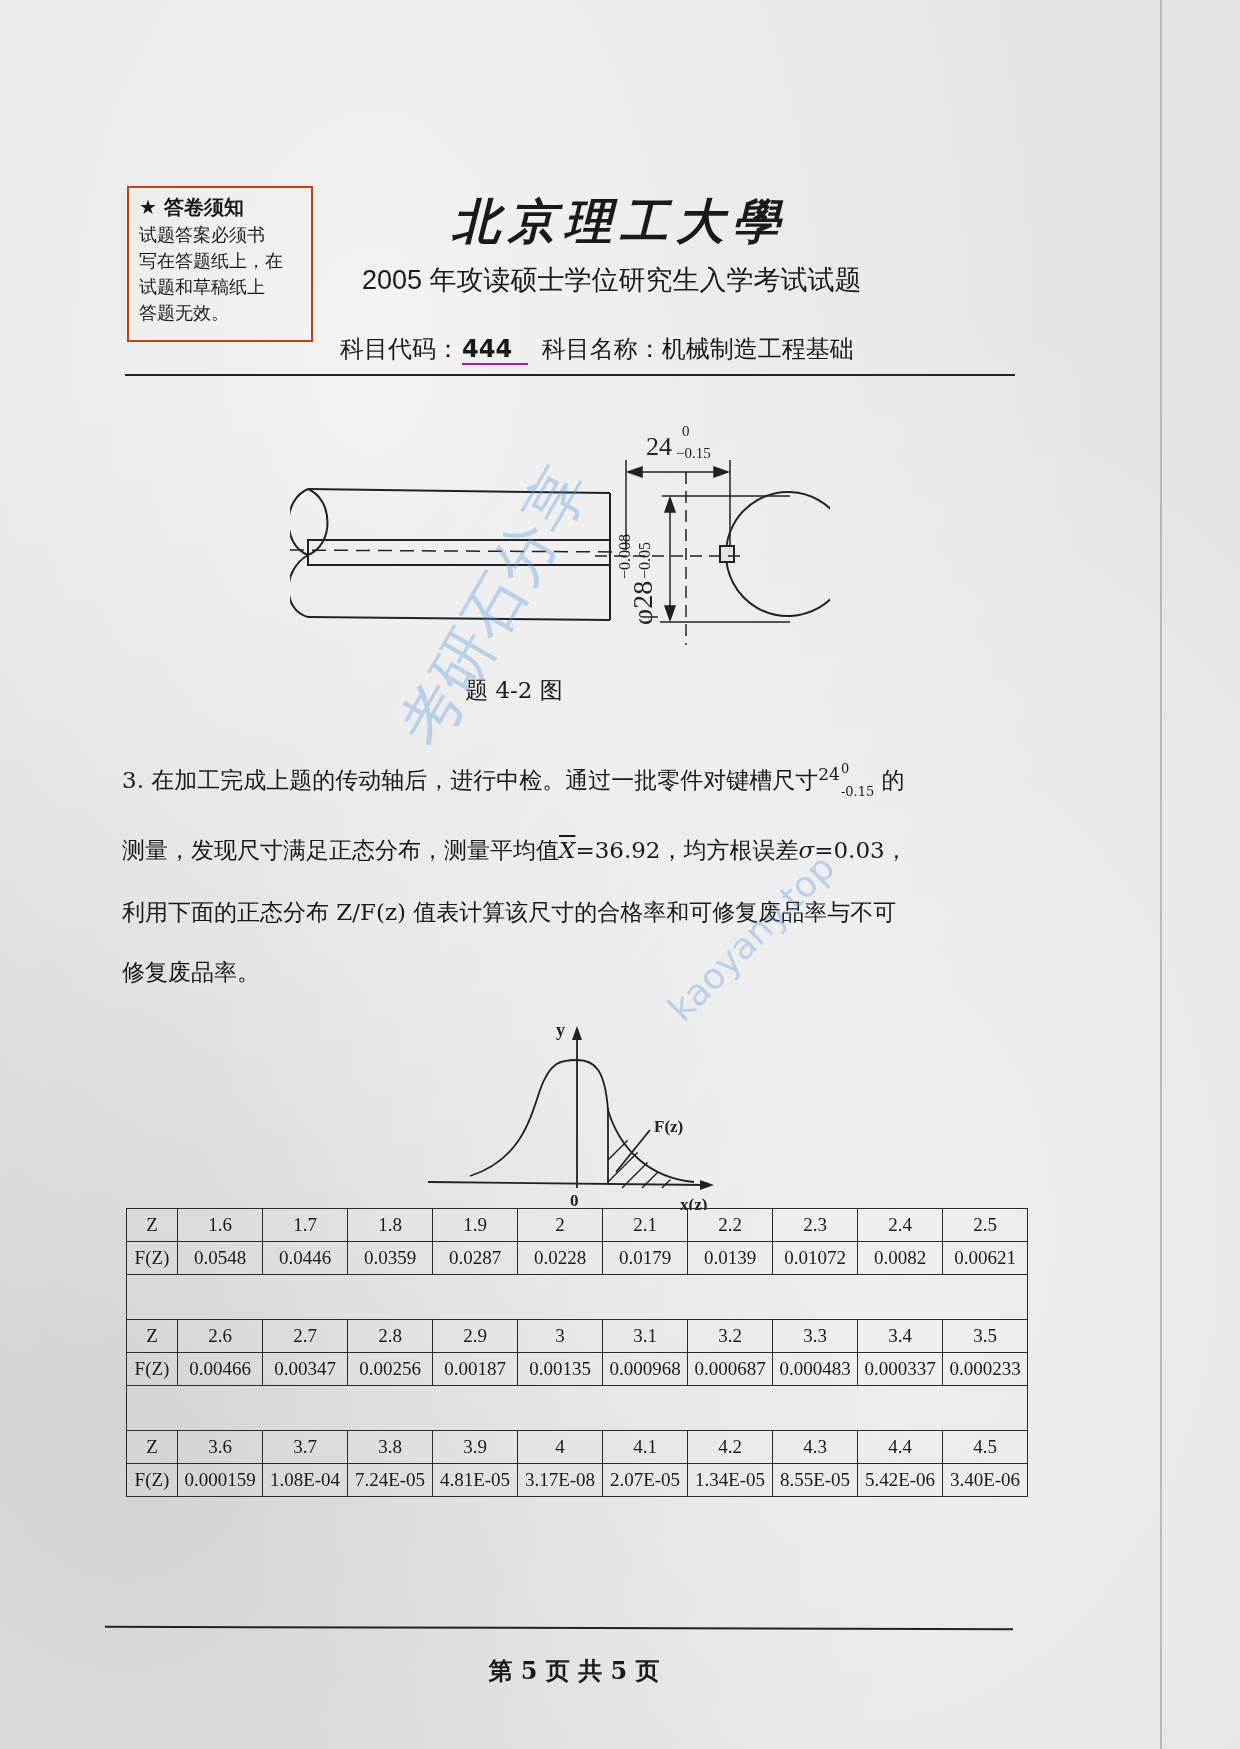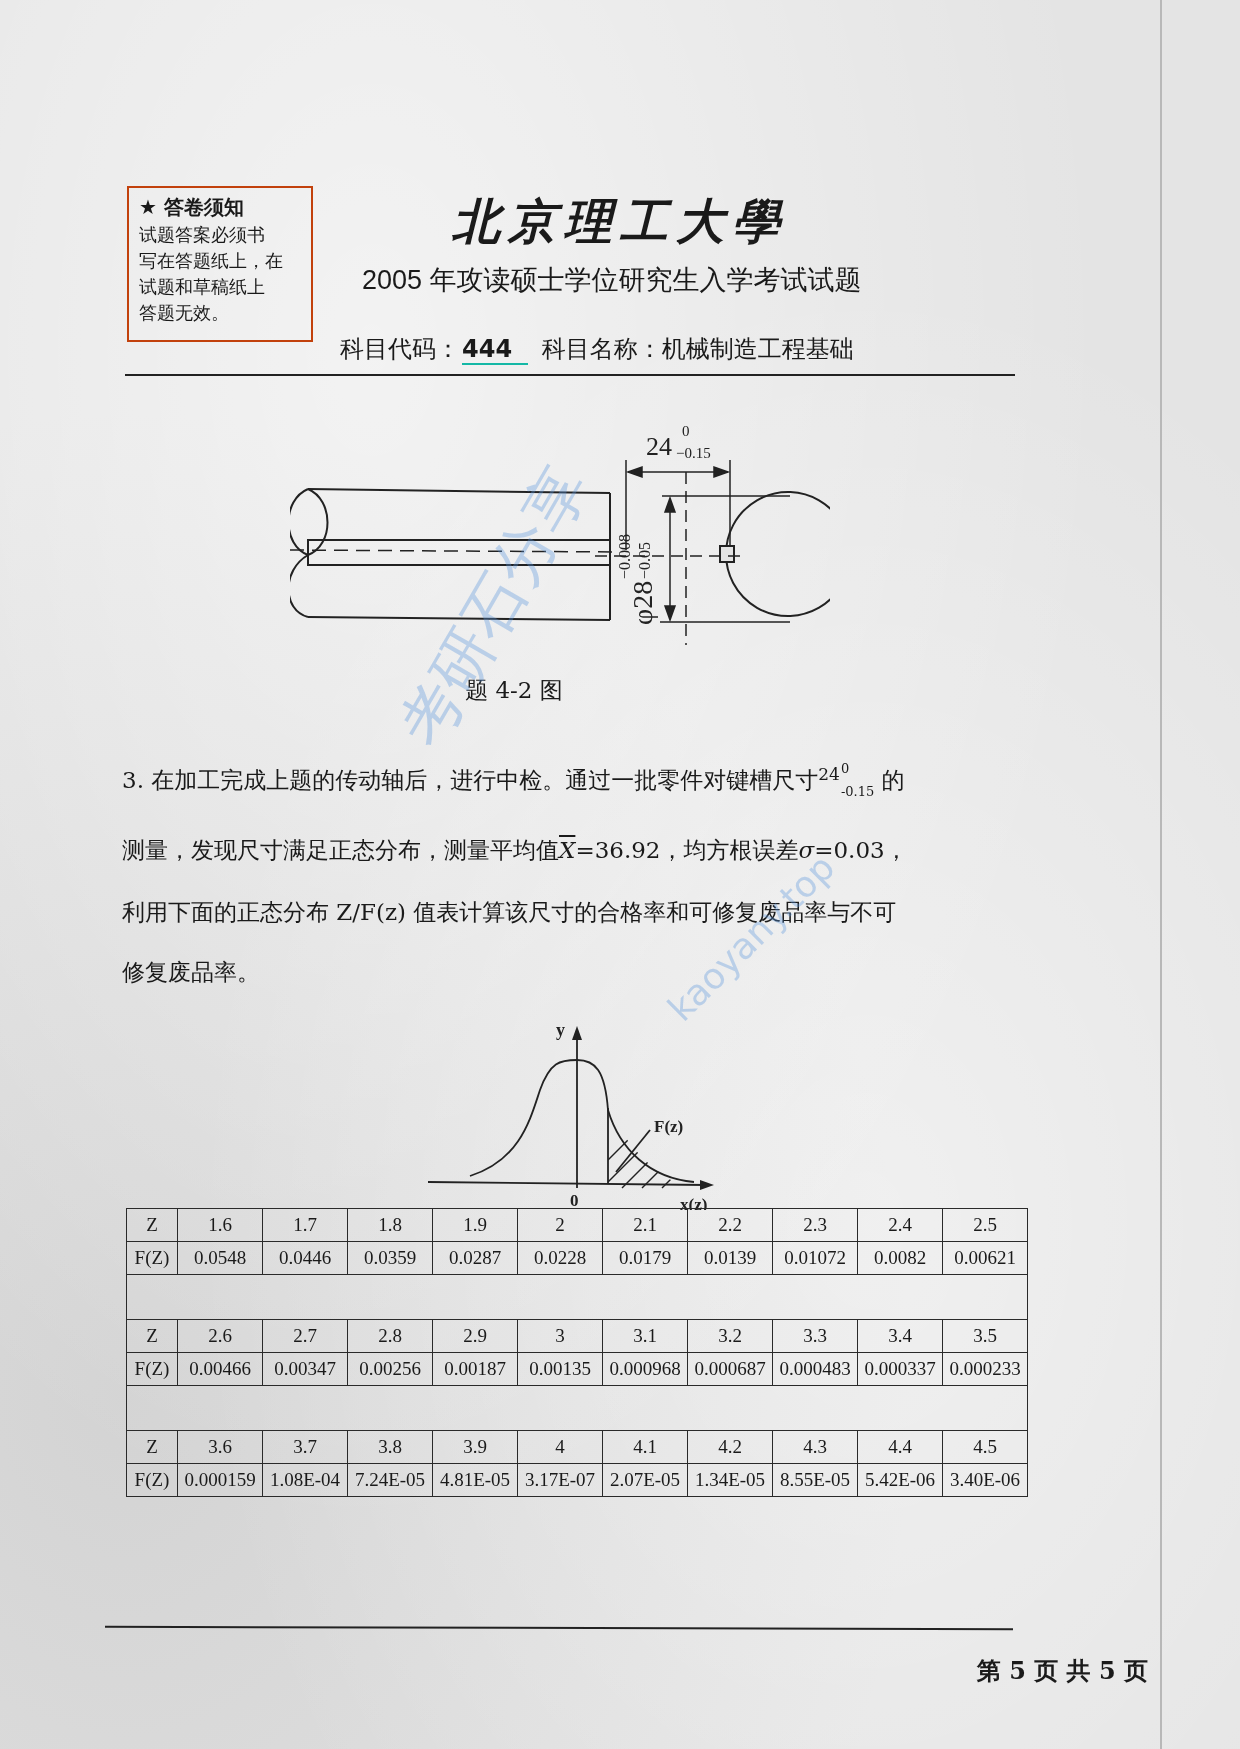--- a/index.html
+++ b/index.html
@@ -13,34 +13,34 @@
       #e4e4e4;}
   .edge-line{position:absolute;left:1160px;top:0;width:2px;height:1749px;background:#b8b8b8;}
   .abs{position:absolute;}
   .notice{left:127px;top:186px;width:186px;height:156px;border:2px solid #c2410c;
     font-family:"DejaVu Sans","Liberation Sans",sans-serif;font-size:18px;line-height:26px;padding:6px 10px;box-sizing:border-box;}
   .notice .head{font-size:20px;font-weight:bold;margin-bottom:2px;}
   .uni{left:0;width:1240px;top:190px;text-align:center;font-size:48px;font-weight:bold;letter-spacing:8px;
     font-family:"DejaVu Serif",serif;font-style:italic;}
   .subtitle{left:362px;top:262px;font-size:27px;font-family:Liberation Sans, sans-serif;}
   .subject{left:340px;top:333px;font-size:24px;font-family:"DejaVu Sans","Liberation Sans",sans-serif;}
-  .subject .code{display:inline-block;min-width:66px;border-bottom:2px solid #14b8a6;font-weight:bold;margin:0 6px 0 2px;}
+  .subject .code{display:inline-block;min-width:66px;border-bottom:2px solid #a21caf;font-weight:bold;margin:0 6px 0 2px;}
   .rule-top{left:125px;top:374px;width:890px;height:2px;background:#222;}
   .caption{left:0;width:1028px;top:675px;text-align:center;font-size:23px;}
   .para{left:122px;font-size:23px;white-space:nowrap;}
   .sup{position:relative;display:inline-block;font-size:17px;}
   .tol{display:inline-flex;flex-direction:column;font-size:13px;line-height:13px;vertical-align:top;margin-left:1px;}
   .xbar{text-decoration:overline;font-style:italic;}
   table.ftab{border-collapse:collapse;position:absolute;left:126px;font-family:"Liberation Serif","DejaVu Serif",serif;font-size:19px;}
   table.ftab td{border:1.5px solid #2a2a2a;text-align:center;height:32px;padding:0 2px;white-space:nowrap;}
   table.ftab td.lab{width:46px;}
   table.ftab td.v{width:80px;}
   table.ftab tr.gap td{height:44px;}
   .rule-bottom{left:105px;top:1627px;width:908px;height:2px;background:#222;transform:rotate(0.15deg);}
-  .pager{left:0;width:1148px;top:1655px;text-align:right;font-size:24px;font-weight:bold;}
+  .pager{left:0;width:1148px;top:1655px;text-align:center;font-size:24px;font-weight:bold;}
   .wm{position:absolute;color:rgba(90,150,220,.35);pointer-events:none;}
 </style>
 </head>
 <body>
 
 <div class="paper"></div>
 <div class="edge-line"></div>
 
 <div class="abs notice">
   <div class="head">★ 答卷须知</div>
@@ -228,21 +228,21 @@
     <td>4.3</td>
     <td>4.4</td>
     <td>4.5</td>
   </tr>
   <tr>
     <td class="lab">F(Z)</td>
     <td>0.000159</td>
     <td>1.08E-04</td>
     <td>7.24E-05</td>
     <td>4.81E-05</td>
-    <td>3.17E-07</td>
+    <td>3.17E-08</td>
     <td>2.07E-05</td>
     <td>1.34E-05</td>
     <td>8.55E-05</td>
     <td>5.42E-06</td>
     <td>3.40E-06</td>
   </tr>
 </tbody>
   </table>
 
 <div class="wm" style="left:380px;top:720px;font-size:62px;transform:rotate(-60deg);transform-origin:left top;font-family:'DejaVu Serif',serif;">考研石分享</div>

